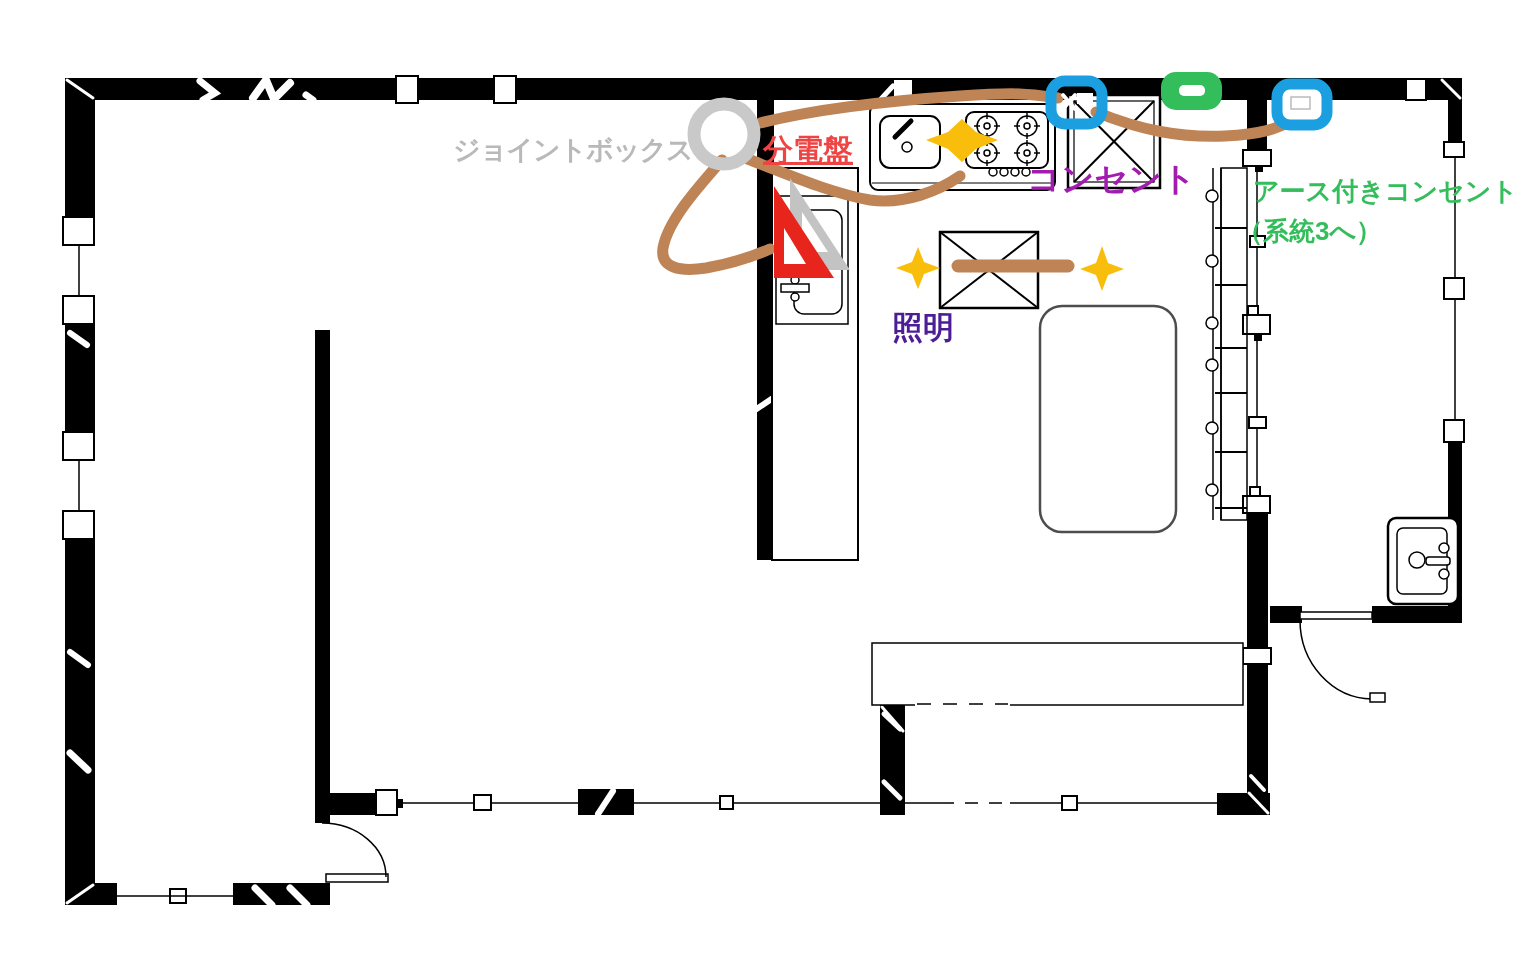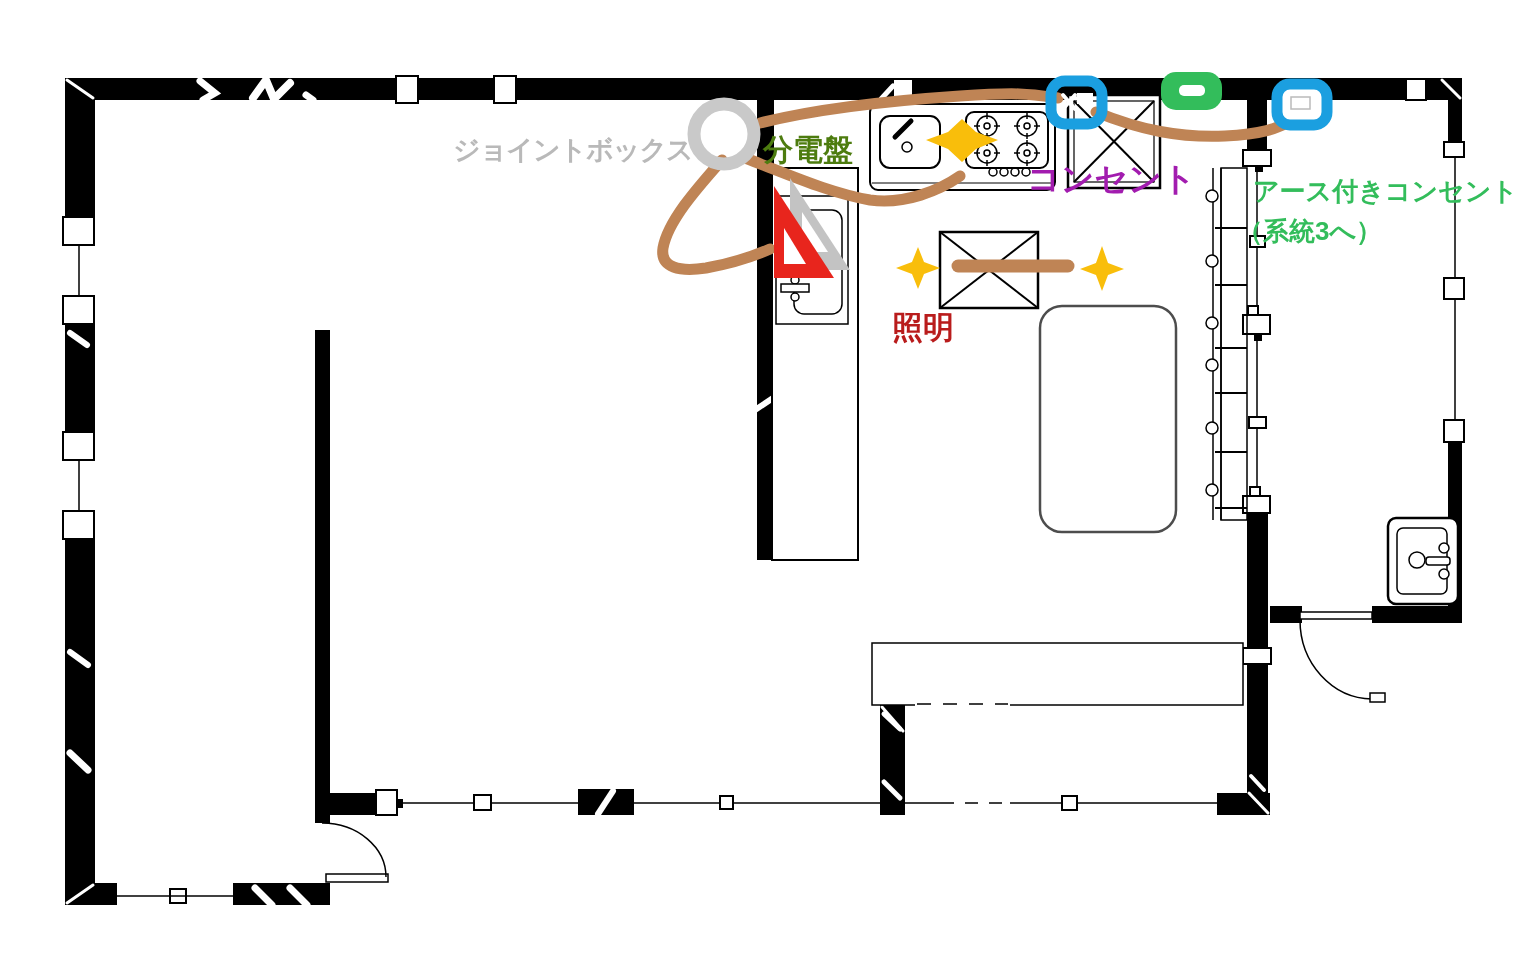--- a/index.html
+++ b/index.html
@@ -1,25 +1,25 @@
 <!DOCTYPE html>
 <html><head>
 <meta charset="utf-8">
 <style>
   html,body{margin:0;padding:0;background:#fff;}
   #stage{position:relative;width:1536px;height:977px;background:#ffffff;overflow:hidden;
          font-family:"Liberation Sans",sans-serif;}
   #plan-svg{position:absolute;left:0;top:0;}
   .lbl{position:absolute;font-weight:bold;white-space:nowrap;line-height:1;}
   .lbl-jointbox{left:453px;top:137px;font-size:27px;color:#b9b9b9;letter-spacing:-1px;}
-  .lbl-bunden{left:763px;top:135px;font-size:30px;color:#4d7c0f;}
+  .lbl-bunden{left:763px;top:135px;font-size:30px;color:#ef4444;text-decoration:underline;}
   .lbl-outlet{left:1027px;top:162px;font-size:33px;color:#a21caf;}
   .lbl-earth1{left:1221px;top:178px;font-size:26px;color:#33bd5b;margin-left:32px;}
   .lbl-earth2{left:1237px;top:218px;font-size:26px;color:#33bd5b;}
-  .lbl-light{left:892px;top:312px;font-size:31px;color:#b91c1c;}
+  .lbl-light{left:892px;top:312px;font-size:31px;color:#4c1d95;}
 </style>
 </head>
 <body>
 
 <div id="stage">
 
 <svg id="plan-svg" width="1536" height="977" viewBox="0 0 1536 977">
 
   <g fill="#000000">
     <rect x="65" y="78" width="1397" height="22"></rect>

